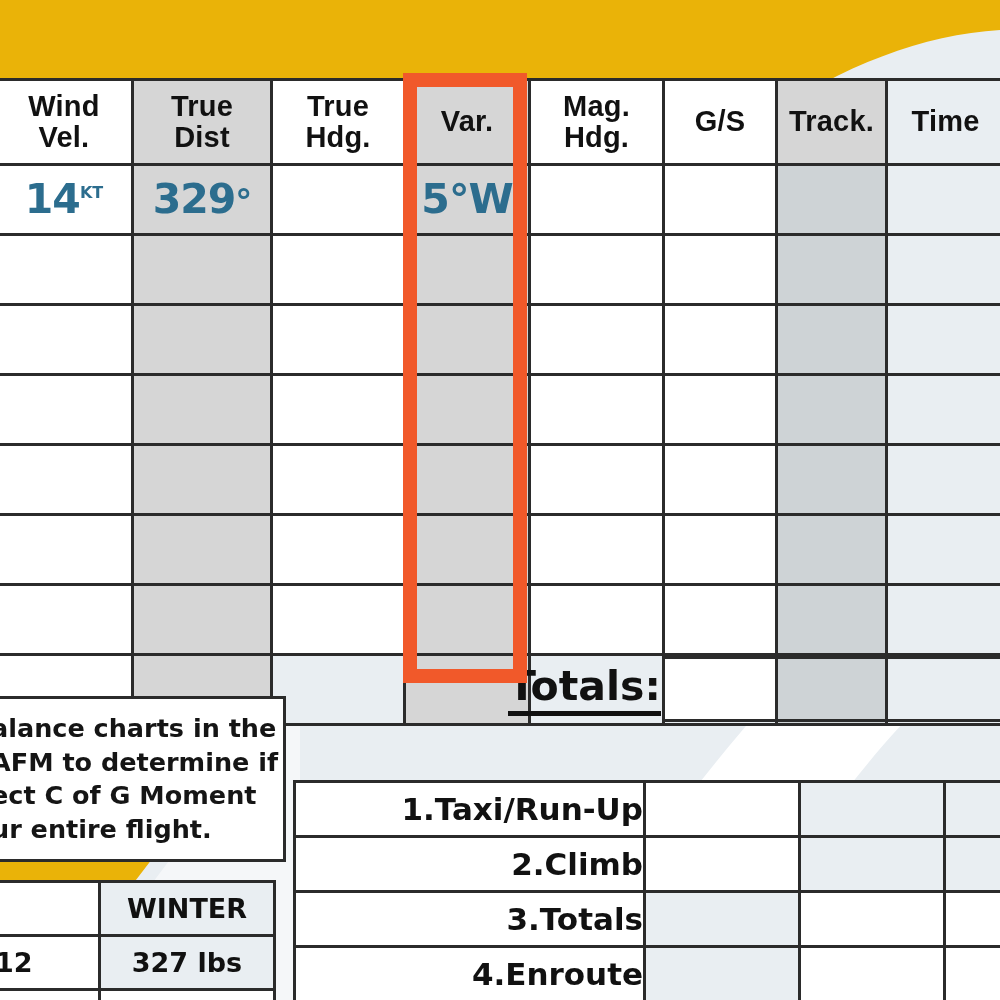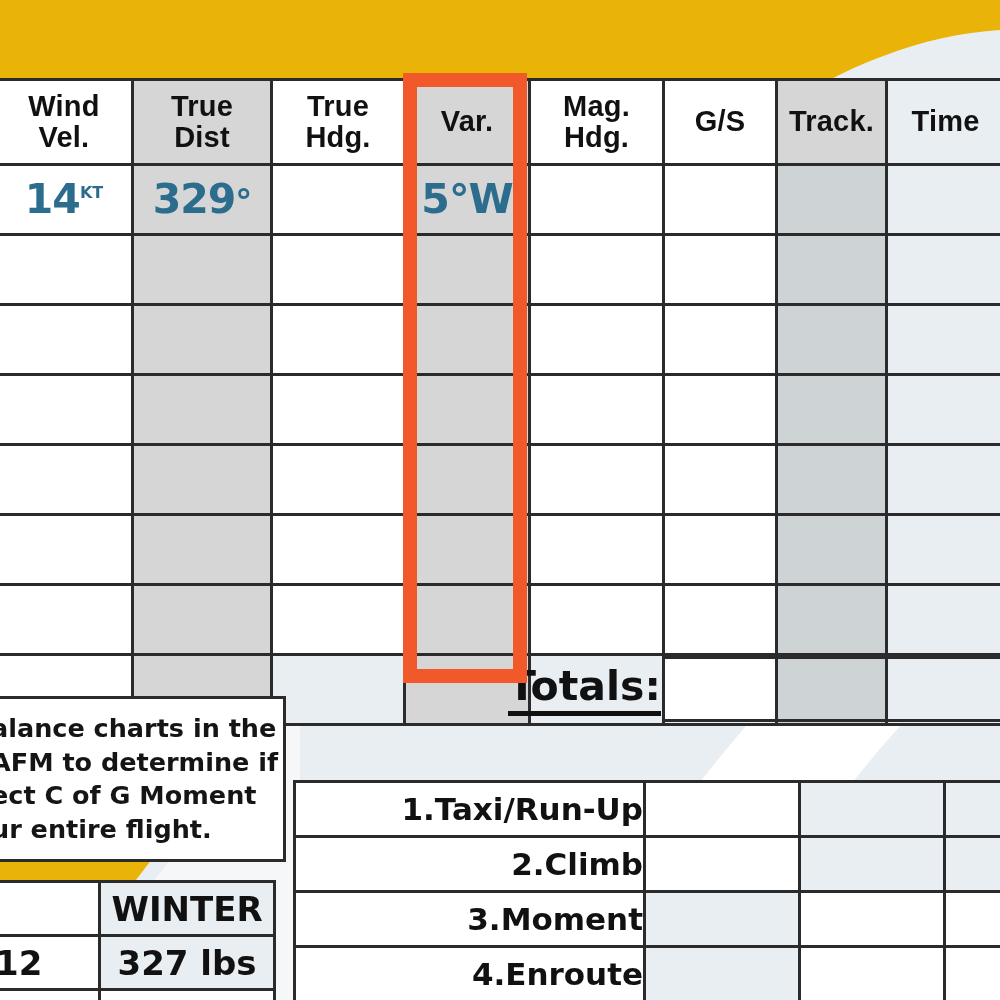--- a/index.html
+++ b/index.html
@@ -151,21 +151,21 @@
 
   
   #wintertbl {
     left: -12px;
     top: 880px;
     width: 285px;
     z-index: 6;
   }
   #wintertbl td {
     height: 51px;
-    font-size: 34px;
+    font-size: 27px;
     font-family: "DejaVu Sans", sans-serif;
   }
   #wintertbl td.lft {
     text-align: left;
     padding-left: 4px;
     width: 105px;
   }
 
   
   #fueltbl {
@@ -399,21 +399,21 @@
     <tr>
       <td class="item c-white">
         <span class="num">2.</span><span>Climb</span>
       </td>
       <td class="c-white"></td>
       <td class="c-tint"></td>
       <td class="c-tint"></td>
     </tr>
     <tr>
       <td class="item c-white">
-        <span class="num">3.</span><span>Moment</span>
+        <span class="num">3.</span><span>Totals</span>
       </td>
       <td class="c-tint"></td>
       <td class="c-white"></td>
       <td class="c-white"></td>
     </tr>
     <tr>
       <td class="item c-white">
         <span class="num">4.</span><span>Enroute</span>
       </td>
       <td class="c-tint"></td>

